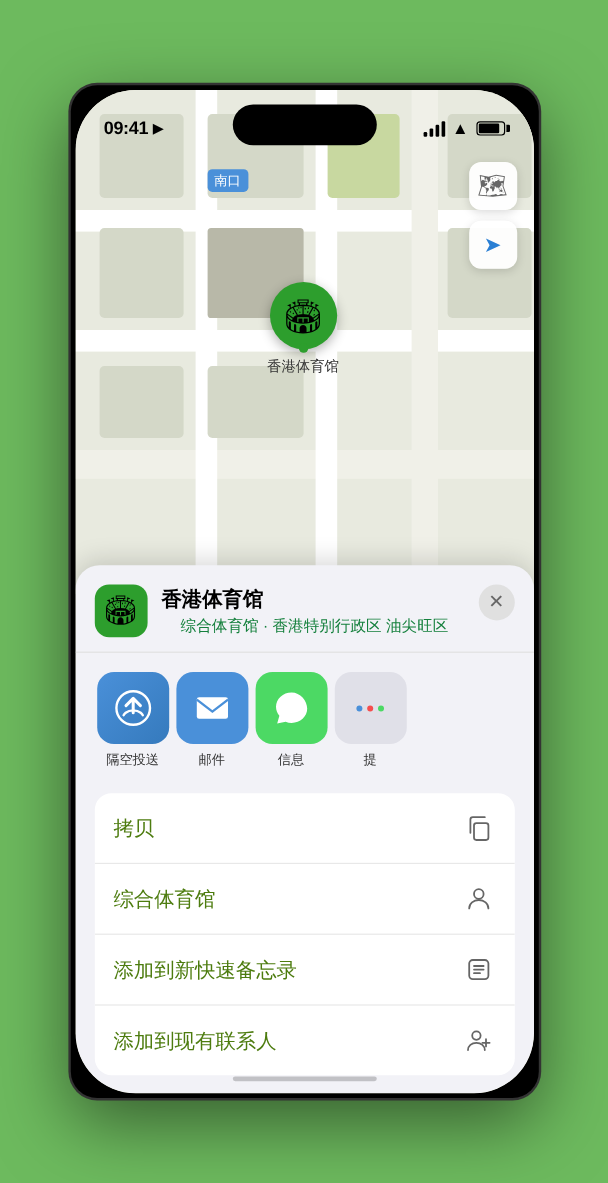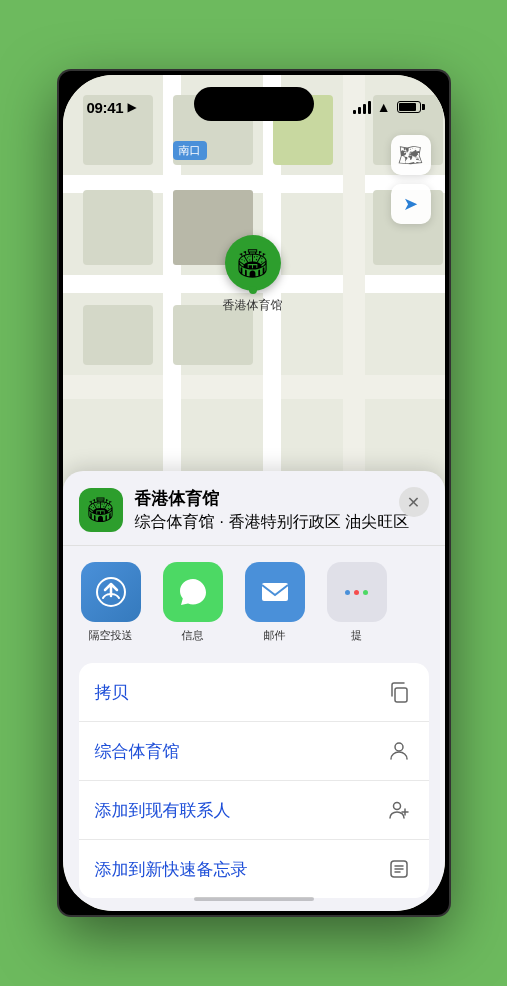--- a/index.html
+++ b/index.html
@@ -11,21 +11,21 @@
       display: flex;
       align-items: center;
       justify-content: center;
       font-family: -apple-system, 'PingFang SC', 'Helvetica Neue', sans-serif;
     }
 
     .phone-frame {
       width: 390px;
       height: 844px;
       background: #000;
-      border-radius: 12px;
+      border-radius: 22px;
       position: relative;
       box-shadow: 0 0 0 2px #333, 0 20px 60px rgba(0,0,0,0.5);
       overflow: hidden;
     }
 
     .phone-screen {
       position: absolute;
       top: 4px;
       left: 4px;
       right: 4px;
@@ -218,23 +218,24 @@
       flex: 1;
     }
 
     .venue-name {
       font-size: 17px;
       font-weight: 600;
       color: #000;
     }
 
     .venue-sub {
-      font-size: 16px;
-      color: #000000;
+      font-size: 13px;
+      color: #15803d;
       margin-top: 2px;
+      margin-left: 16px;
     }
 
     .close-btn {
       width: 30px;
       height: 30px;
       background: #e0e0e0;
       border-radius: 50%;
       display: flex;
       align-items: center;
       justify-content: center;
@@ -243,21 +244,21 @@
       position: absolute;
       top: 16px;
       right: 16px;
     }
 
     
     .share-row {
       padding: 16px 16px 12px;
       display: flex;
       align-items: flex-start;
-      gap: 18px;
+      gap: 2px;
       overflow-x: auto;
       scrollbar-width: none;
     }
 
     .share-item {
       display: flex;
       flex-direction: column;
       align-items: center;
       gap: 6px;
       min-width: 64px;
@@ -331,21 +332,21 @@
       padding: 15px 16px;
       border-bottom: 0.5px solid #e8e8e8;
     }
 
     .action-item:last-child {
       border-bottom: none;
     }
 
     .action-label {
       font-size: 17px;
-      color: #1d4ed8;
+      color: #4d7c0f;
     }
 
     .action-icon {
       width: 28px;
       height: 28px;
       display: flex;
       align-items: center;
       justify-content: center;
       font-size: 20px;
       color: #555;
@@ -514,36 +515,36 @@
             <svg width="32" height="32" viewBox="0 0 32 32" fill="none">
               <circle cx="16" cy="16" r="14" fill="none" stroke="white" stroke-width="2"></circle>
               <path d="M16 8 L16 20 M10 14 L16 8 L22 14" stroke="white" stroke-width="2.5" stroke-linecap="round" stroke-linejoin="round"></path>
               <path d="M8 22 C8 22 10 18 16 18 C22 18 24 22 24 22" stroke="white" stroke-width="2" stroke-linecap="round"></path>
             </svg>
           </div>
           <span class="share-label">隔空投送</span>
         </div>
 
         <div class="share-item">
-          <div class="share-icon messages">
-            <svg width="34" height="34" viewBox="0 0 34 34" fill="none">
-              <path d="M17 4C9.8 4 4 9.3 4 16C4 18.8 5 21.4 6.8 23.4L5 30L12 28.4C13.6 29.1 15.3 29.5 17 29.5C24.2 29.5 30 24.2 30 17.5C30 10.8 24.2 4 17 4Z" fill="white"></path>
-            </svg>
-          </div>
-          <span class="share-label">信息</span>
-        </div>
-
-        <div class="share-item">
           <div class="share-icon mail">
             <svg width="34" height="34" viewBox="0 0 34 34" fill="none">
               <rect x="4" y="8" width="26" height="18" rx="2" fill="white"></rect>
               <path d="M4 10 L17 20 L30 10" stroke="#4a90d9" stroke-width="2"></path>
             </svg>
           </div>
           <span class="share-label">邮件</span>
+        </div>
+
+        <div class="share-item">
+          <div class="share-icon messages">
+            <svg width="34" height="34" viewBox="0 0 34 34" fill="none">
+              <path d="M17 4C9.8 4 4 9.3 4 16C4 18.8 5 21.4 6.8 23.4L5 30L12 28.4C13.6 29.1 15.3 29.5 17 29.5C24.2 29.5 30 24.2 30 17.5C30 10.8 24.2 4 17 4Z" fill="white"></path>
+            </svg>
+          </div>
+          <span class="share-label">信息</span>
         </div>
 
 
         <div class="share-item">
           <div class="share-icon more-btn">
             <div style="display:flex;gap:4px;align-items:center;">
               <div style="width:5px;height:5px;background:#4a90d9;border-radius:50%;"></div>
               <div style="width:5px;height:5px;background:#f54d4d;border-radius:50%;"></div>
               <div style="width:5px;height:5px;background:#4cd964;border-radius:50%;"></div>
             </div>
@@ -564,45 +565,45 @@
             </svg>
           </div>
         </div>
 
         <div class="action-item">
           <span class="action-label">综合体育馆</span>
           <div class="action-icon">
             <svg width="22" height="22" viewBox="0 0 22 22" fill="none">
               <circle cx="11" cy="7" r="4" stroke="#666" stroke-width="1.5"></circle>
               <path d="M3 19c0-4 3.6-7 8-7s8 3 8 7" stroke="#666" stroke-width="1.5" stroke-linecap="round"></path>
+            </svg>
+          </div>
+        </div>
+
+        <div class="action-item">
+          <span class="action-label">添加到新快速备忘录</span>
+          <div class="action-icon">
+            <svg width="22" height="22" viewBox="0 0 22 22" fill="none">
+              <rect x="3" y="3" width="16" height="16" rx="3" stroke="#666" stroke-width="1.5"></rect>
+              <path d="M7 8h8M7 11h8M7 14h5" stroke="#666" stroke-width="1.5" stroke-linecap="round"></path>
             </svg>
           </div>
         </div>
 
         <div class="action-item">
           <span class="action-label">添加到现有联系人</span>
           <div class="action-icon">
             <svg width="22" height="22" viewBox="0 0 22 22" fill="none">
               <circle cx="9" cy="7" r="3.5" stroke="#666" stroke-width="1.5"></circle>
               <path d="M2 19c0-3.5 3-6 7-6s7 2.5 7 6" stroke="#666" stroke-width="1.5" stroke-linecap="round"></path>
               <path d="M17 10 L17 16 M14 13 L20 13" stroke="#666" stroke-width="1.5" stroke-linecap="round"></path>
             </svg>
           </div>
         </div>
 
-        <div class="action-item">
-          <span class="action-label">添加到新快速备忘录</span>
-          <div class="action-icon">
-            <svg width="22" height="22" viewBox="0 0 22 22" fill="none">
-              <rect x="3" y="3" width="16" height="16" rx="3" stroke="#666" stroke-width="1.5"></rect>
-              <path d="M7 8h8M7 11h8M7 14h5" stroke="#666" stroke-width="1.5" stroke-linecap="round"></path>
-            </svg>
-          </div>
-        </div>
-
 
       </div>
 
       <div class="home-indicator"></div>
 
     </div>
 
   </div>
 </div>
 

